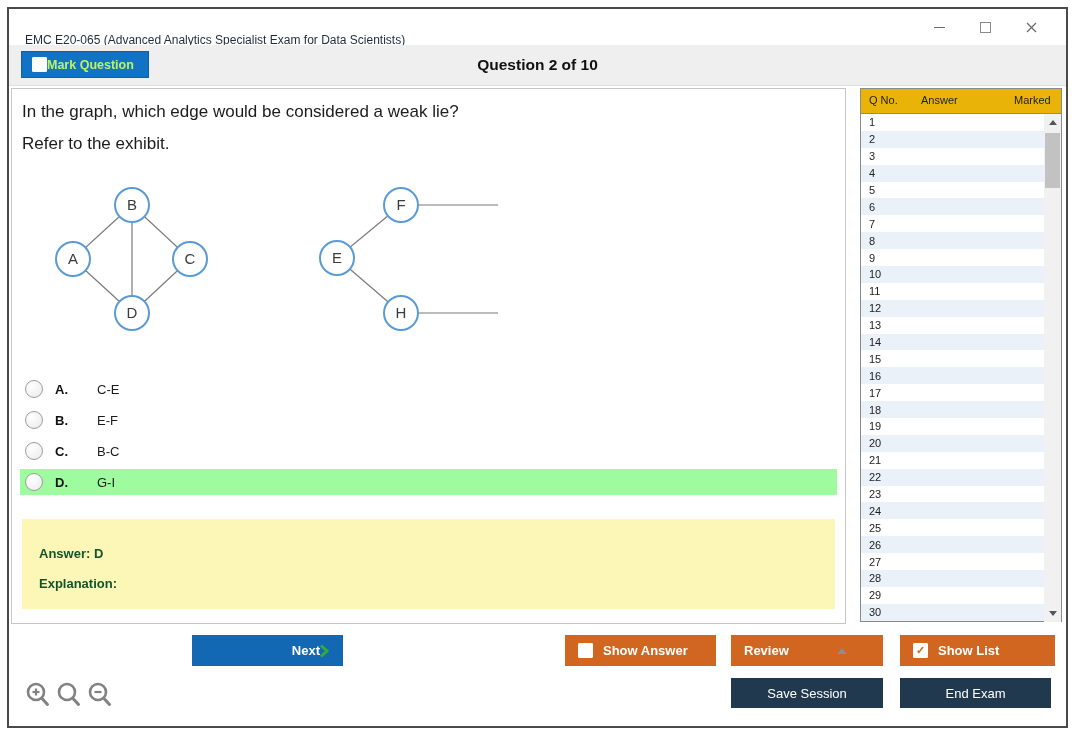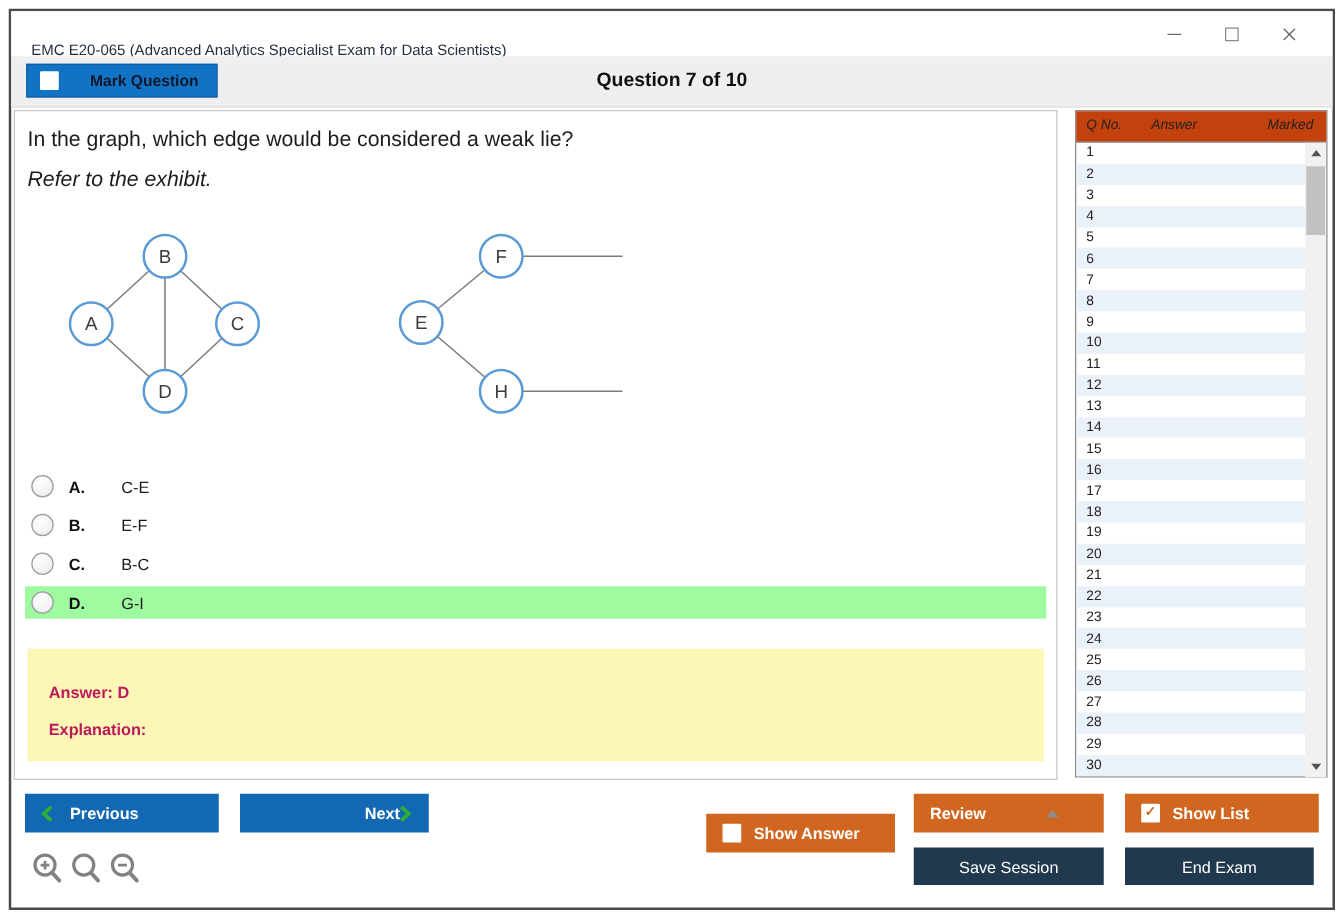--- a/index.html
+++ b/index.html
@@ -10,50 +10,50 @@
   .titlebar{position:absolute;left:0;top:0;width:100%;height:36px;background:#fff;}
   .title{position:absolute;left:16px;top:24px;font-size:12px;color:#1f2c3d;}
   .win-controls{position:absolute;right:12px;top:0;height:36px;display:flex;}
   .wc{width:46px;height:36px;display:flex;align-items:center;justify-content:center;cursor:pointer;}
   .wc-min-bar{width:11px;height:1px;background:#6b6b6b;}
   .wc-max-box{width:9px;height:9px;border:1px solid #8a8a8a;}
   
   .headerbar{position:absolute;left:0;top:36px;width:100%;height:40px;background:#efefef;
     border-bottom:1px solid #e0e0e0;}
   .mark-btn{position:absolute;left:12px;top:6px;height:27px;padding:0 14px 0 10px;
-    background:#1273c4;border:1px solid #0f5fa3;display:flex;align-items:center;gap:25px;
-    color:#0f172a;font-weight:bold;font-size:12.5px;cursor:pointer;font-family:inherit;}
+    background:#1273c4;border:1px solid #0f5fa3;display:flex;align-items:center;gap:0;
+    color:#bef264;font-weight:bold;font-size:12.5px;cursor:pointer;font-family:inherit;}
   .qcounter{position:absolute;left:0;right:0;top:0;height:40px;line-height:40px;
     text-align:center;font-size:15.5px;font-weight:bold;color:#111;}
   .cb{width:13px;height:13px;background:#fff;border:1px solid #fff;border-radius:1px;
     display:inline-flex;align-items:center;justify-content:center;
     font-size:11px;line-height:11px;font-weight:bold;color:#d0661f;flex:none;}
   
   .question-panel{position:absolute;left:2px;top:79px;width:833px;height:534px;
     background:#fff;border:1px solid #c6c6c6;overflow:hidden;}
   .qtext{position:absolute;left:10px;margin:0;font-size:17px;color:#1c1c1c;}
   .qtext.line1{top:13px;}
-  .qtext.line2{top:45px;font-style:italic;}
+  .qtext.line2{top:45px;}
   .exhibit-svg{position:absolute;left:9px;top:82px;}
   .options{position:absolute;left:8px;top:287px;right:8px;}
   .opt-row{height:26px;margin-bottom:5px;display:flex;align-items:center;cursor:pointer;}
   .opt-row.hl{background:#9efba0;}
   .radio{width:16px;height:16px;border-radius:50%;border:1px solid #9d9d9d;
     background:radial-gradient(circle at 35% 30%,#ffffff 0%,#ececec 90%);
     margin-left:5px;margin-right:12px;flex:none;}
   .opt-letter{font-size:13px;font-weight:bold;color:#111;margin-right:5px;}
   .opt-text{font-size:13px;color:#1c1c1c;margin-left:24px;}
   .answer-panel{position:absolute;left:10px;top:430px;width:813px;height:90px;background:#fcf7b7;}
-  .ans{position:absolute;left:17px;margin:0;font-size:13px;font-weight:bold;color:#be185d;}
+  .ans{position:absolute;left:17px;margin:0;font-size:13px;font-weight:bold;color:#14532d;}
   .ans.l1{top:27px;}
   .ans.l2{top:57px;}
   
   .qlist{position:absolute;left:851px;top:79px;width:202px;height:534px;
     background:#fff;border:1px solid #8a8a8a;box-sizing:border-box;}
-  .qlist-header{position:relative;height:24px;border-bottom:1px solid #8a8a8a;background:#c2410c;font-style:italic;}
+  .qlist-header{position:relative;height:24px;border-bottom:1px solid #8a8a8a;background:#eab308;}
   .qlist-header .col{position:absolute;top:5px;font-size:11px;color:#222;}
   .col.qno{left:8px;}  .col.ansc{left:60px;}  .col.mk{left:135px;margin-left:18px;}
   .qlist-body{position:relative;height:508px;overflow:hidden;}
   .qrows{position:absolute;left:0;top:0;right:17px;bottom:0;}
   .qrow{height:16.9px;font-size:11px;color:#222;display:flex;align-items:center;
     padding-left:8px;cursor:pointer;}
   .qrow:nth-child(even){background:#eaf1f9;}
   .scrollbar{position:absolute;right:0;top:0;bottom:0;width:17px;background:#f1f1f1;}
   .sb-btn{position:absolute;left:0;width:17px;height:17px;display:flex;
     align-items:center;justify-content:center;cursor:pointer;}
@@ -64,21 +64,21 @@
     border-top:5px solid #555;}
   .sb-thumb{position:absolute;left:1px;top:19px;width:15px;height:55px;background:#c2c2c2;cursor:pointer;}
   
   .fbtn{position:absolute;height:31px;display:flex;align-items:center;box-sizing:border-box;
     color:#fff;font-weight:bold;font-size:13px;cursor:pointer;border:none;font-family:inherit;}
   .blue{background:#1268b2;}
   .orange{background:#d0661f;}
   .navy{background:#20394f;font-weight:normal;height:30px;justify-content:center;}
   .btn-prev{left:11px;top:626px;width:155px;padding-left:13px;gap:14px;}
   .btn-next{left:183px;top:626px;width:151px;justify-content:flex-end;padding-right:14px;}
-  .btn-show-answer{left:556px;top:626px;width:151px;padding-left:13px;gap:10px;margin-top:16px;}
+  .btn-show-answer{left:556px;top:626px;width:151px;padding-left:13px;gap:10px;}
   .btn-review{left:722px;top:626px;width:152px;padding-left:13px;}
   .btn-show-list{left:891px;top:626px;width:155px;padding-left:13px;gap:10px;}
   .btn-save{left:722px;top:669px;width:152px;}
   .btn-end{left:891px;top:669px;width:151px;}
   .rev-tri{position:absolute;right:36px;top:13px;width:0;height:0;
     border-left:5px solid transparent;border-right:5px solid transparent;
     border-bottom:6px solid #8e8e8e;}
   .zoom-icons{position:absolute;left:16px;top:672px;display:flex;gap:5px;}
   .zoom-icons svg{cursor:pointer;}
 </style>
@@ -103,21 +103,21 @@
         </svg>
       </span>
     </div>
   </div>
 
   <div class="headerbar">
     <button class="mark-btn">
       <span class="cb"></span>
       <span>Mark Question</span>
     </button>
-    <div class="qcounter">Question 7 of 10</div>
+    <div class="qcounter">Question 2 of 10</div>
   </div>
 
   <div class="question-panel">
     <p class="qtext line1">In the graph, which edge would be considered a weak lie?</p>
     <p class="qtext line2">Refer to the exhibit.</p>
     <svg id="exhibit" class="exhibit-svg" width="500" height="180" viewBox="0 0 500 180">
         <line x1="52" y1="88" x2="111" y2="34" stroke="#7a7a7a" stroke-width="1.2"></line>
         <line x1="111" y1="34" x2="169" y2="88" stroke="#7a7a7a" stroke-width="1.2"></line>
         <line x1="111" y1="34" x2="111" y2="142" stroke="#7a7a7a" stroke-width="1.2"></line>
         <line x1="52" y1="88" x2="111" y2="142" stroke="#7a7a7a" stroke-width="1.2"></line>
@@ -273,26 +273,20 @@
             <i class="tri-up"></i>
           </div>
         <div class="sb-thumb"></div>
         <div class="sb-btn down">
             <i class="tri-down"></i>
           </div>
       </div>
     </div>
   </div>
 
-  <button class="fbtn blue btn-prev">
-    <svg width="9" height="14" viewBox="0 0 9 14">
-      <polyline points="8,1.5 2,7 8,12.5" fill="none" stroke="#2fae35" stroke-width="3"></polyline>
-    </svg>
-    <span>Previous</span>
-  </button>
   <button class="fbtn blue btn-next">
     <span>Next</span>
     <svg width="9" height="14" viewBox="0 0 9 14">
       <polyline points="1,1.5 7,7 1,12.5" fill="none" stroke="#2fae35" stroke-width="3"></polyline>
     </svg>
   </button>
   <button class="fbtn orange btn-show-answer">
     <span class="cb"></span>
     <span>Show Answer</span>
   </button>

